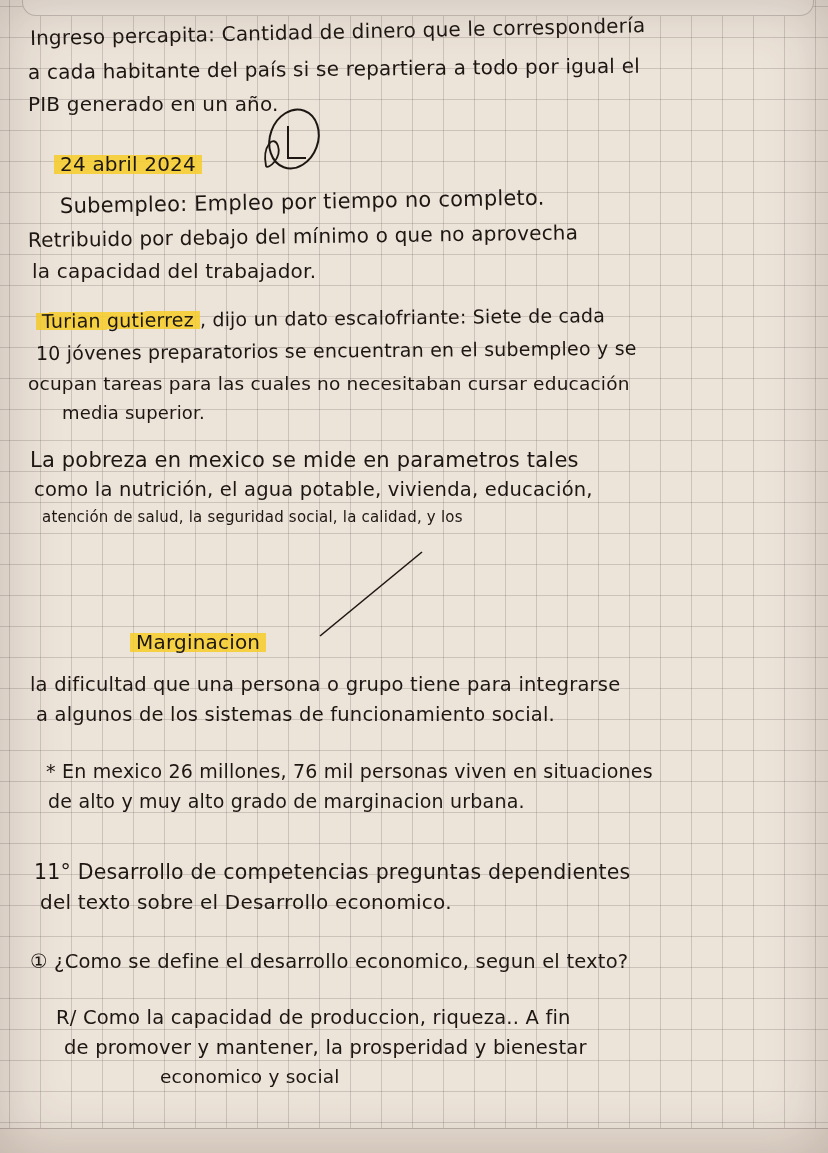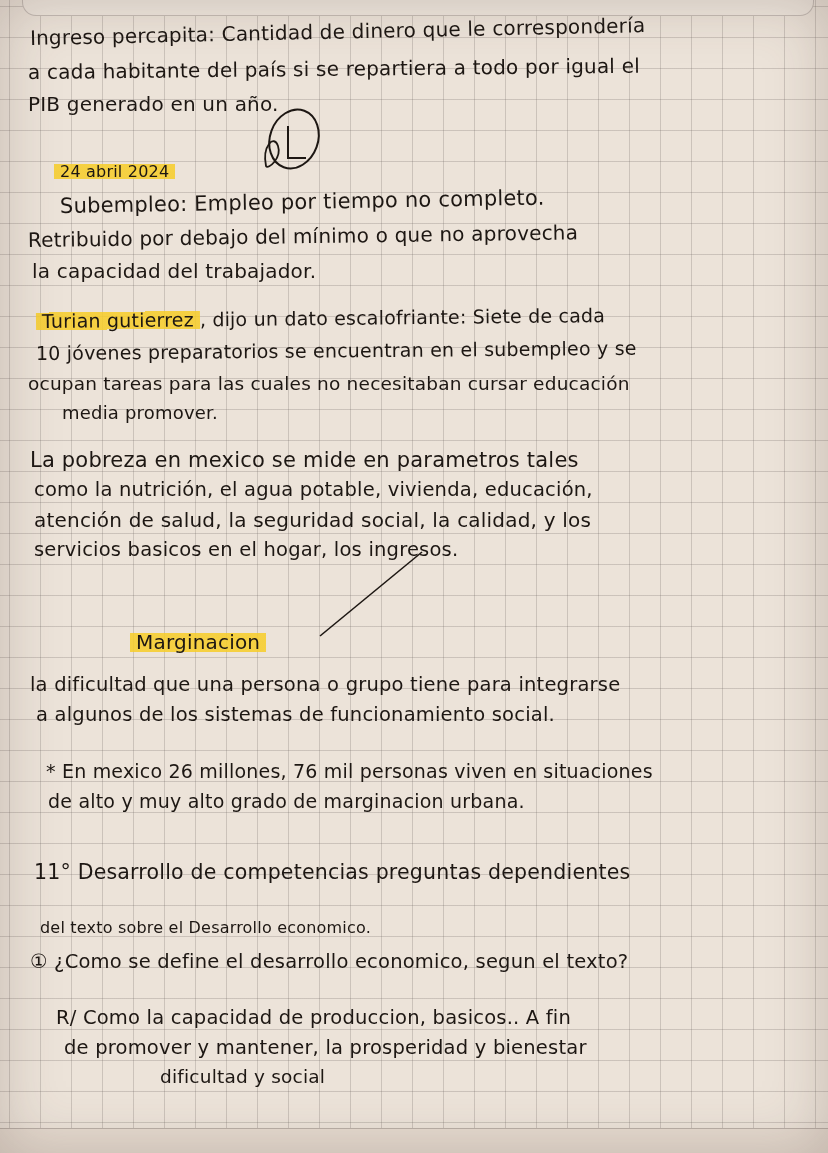--- a/index.html
+++ b/index.html
@@ -78,61 +78,60 @@
 </head>
 <body>
 
 <div class="page">
   <div class="top-tab"></div>
 
   <div class="hw" style="left:30px;top:28px;transform:rotate(-1.2deg);">Ingreso percapita: Cantidad de dinero que le correspondería</div>
   <div class="hw" style="left:28px;top:62px;transform:rotate(-0.6deg);">a cada habitante del país si se repartiera a todo por igual el</div>
   <div class="hw" style="left:28px;top:94px;">PIB generado en un año.</div>
 
-  <div class="hw" style="left:54px;top:164px;font-size:16px;">
+  <div class="hw" style="left:54px;top:154px;font-size:20px;">
     <span class="hl">24 abril 2024</span>
   </div>
   <svg class="signature" viewBox="0 0 70 74">
     <ellipse cx="40" cy="33" rx="24" ry="30" fill="none" stroke="#1d1713" stroke-width="2" transform="rotate(20 40 33)"></ellipse>
     <path d="M12 60 C 8 40, 20 28, 24 40 C 28 52, 14 64, 12 60 Z" fill="none" stroke="#1d1713" stroke-width="1.8"></path>
     <path d="M34 20 L 34 52 L 52 52" fill="none" stroke="#1d1713" stroke-width="2"></path>
   </svg>
 
   <div class="hw" style="left:60px;top:196px;font-size:21px;transform:rotate(-1deg);">Subempleo: Empleo por tiempo no completo.</div>
   <div class="hw" style="left:28px;top:230px;font-size:20px;transform:rotate(-0.8deg);">Retribuido por debajo del mínimo o que no aprovecha</div>
   <div class="hw" style="left:32px;top:261px;font-size:20px;">la capacidad del trabajador.</div>
 
   <div class="hw" style="left:36px;top:312px;font-size:19px;transform:rotate(-0.6deg);">
     <span class="hl">Turian gutierrez</span><span>, dijo un dato escalofriante: Siete de cada</span>
   </div>
   <div class="hw" style="left:36px;top:344px;font-size:19px;transform:rotate(-0.5deg);">10 jóvenes preparatorios se encuentran en el subempleo y se</div>
   <div class="hw" style="left:28px;top:375px;font-size:18.5px;">ocupan tareas para las cuales no necesitaban cursar educación</div>
-  <div class="hw" style="left:62px;top:404px;font-size:18px;">media promover.</div>
+  <div class="hw" style="left:62px;top:404px;font-size:18px;">media superior.</div>
 
   <div class="hw" style="left:30px;top:450px;font-size:21px;">La pobreza en mexico se mide en parametros tales</div>
   <div class="hw" style="left:34px;top:480px;font-size:19.5px;">como la nutrición, el agua potable, vivienda, educación,</div>
-  <div class="hw" style="left:34px;top:510px;font-size:20px;">atención de salud, la seguridad social, la calidad, y los</div>
-  <div class="hw" style="left:34px;top:540px;font-size:19.5px;">servicios basicos en el hogar, los ingresos.</div>
+  <div class="hw" style="left:42px;top:510px;font-size:15px;">atención de salud, la seguridad social, la calidad, y los</div>
 
   <div class="hw" style="left:130px;top:592px;font-size:20px;margin-top:40px;">
     <span class="hl">Marginacion</span>
   </div>
   <svg class="slash-line" viewBox="0 0 110 90">
     <path d="M104 2 L 2 86" stroke="#1d1713" stroke-width="1.6" fill="none"></path>
   </svg>
 
   <div class="hw" style="left:30px;top:675px;font-size:19.5px;">la dificultad que una persona o grupo tiene para integrarse</div>
   <div class="hw" style="left:36px;top:705px;font-size:19.5px;">a algunos de los sistemas de funcionamiento social.</div>
 
   <div class="hw" style="left:46px;top:762px;font-size:19px;">* En mexico 26 millones, 76 mil personas viven en situaciones</div>
   <div class="hw" style="left:48px;top:792px;font-size:19px;">de alto y muy alto grado de marginacion urbana.</div>
 
   <div class="hw" style="left:34px;top:862px;font-size:20.5px;">11° Desarrollo de competencias preguntas dependientes</div>
-  <div class="hw" style="left:40px;top:892px;font-size:16px;margin-top:28px;">del texto sobre el Desarrollo economico.</div>
+  <div class="hw" style="left:40px;top:892px;font-size:20px;">del texto sobre el Desarrollo economico.</div>
 
   <div class="hw" style="left:30px;top:952px;font-size:19.5px;">① ¿Como se define el desarrollo economico, segun el texto?</div>
-  <div class="hw" style="left:56px;top:1008px;font-size:19.5px;">R/ Como la capacidad de produccion, basicos.. A fin</div>
+  <div class="hw" style="left:56px;top:1008px;font-size:19.5px;">R/ Como la capacidad de produccion, riqueza.. A fin</div>
   <div class="hw" style="left:64px;top:1038px;font-size:19.5px;">de promover y mantener, la prosperidad y bienestar</div>
-  <div class="hw" style="left:160px;top:1068px;font-size:18.5px;">dificultad y social</div>
+  <div class="hw" style="left:160px;top:1068px;font-size:18.5px;">economico y social</div>
 
   <div class="bottom-edge"></div>
   <div class="page-edge"></div>
 </div>
 
 </body></html>

